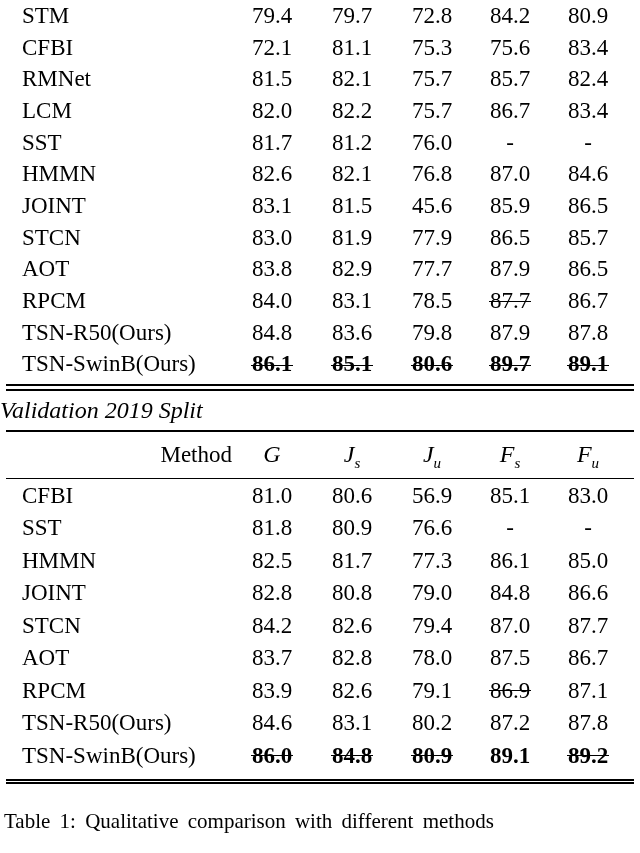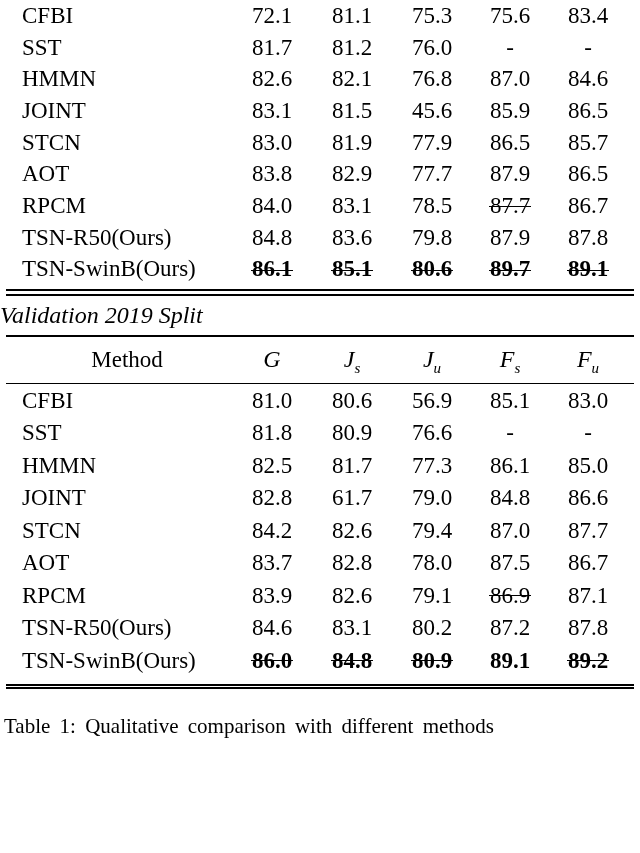--- a/index.html
+++ b/index.html
@@ -27,21 +27,21 @@
   .sect{
     height:39px;line-height:39px;
     font-style:italic;font-size:24px;
   }
   table.hdr{
     border-collapse:collapse;table-layout:fixed;
     width:622px;margin-left:6px;font-size:23px;
   }
   table.hdr tr{height:46px;}
   table.hdr td{padding:0;text-align:center;vertical-align:middle;white-space:nowrap;}
-  table.hdr td.m{text-align:center;padding-left:16px;}
+  table.hdr td.m{text-align:right;padding-left:16px;}
   .cal{font-style:italic;font-size:24px;}
   .cal sub{font-size:15px;font-style:italic;line-height:0;}
   .caption{
     margin-top:26px;margin-left:4px;margin-right:4px;
     font-size:21px;line-height:23px;word-spacing:4px;
   }
 </style>
 </head>
 <body>
 
@@ -49,25 +49,49 @@
   <colgroup>
       <col style="width:226px">
       <col style="width:80px">
       <col style="width:80px">
       <col style="width:80px">
       <col style="width:76px">
       <col style="width:80px">
     </colgroup>
   <tbody>
     <tr>
+        <td class="m">STM</td>
+        <td><span>79.4</span></td>
+        <td><span>79.7</span></td>
+        <td><span>72.8</span></td>
+        <td><span>84.2</span></td>
+        <td><span>80.9</span></td>
+      </tr>
+    <tr>
         <td class="m">CFBI</td>
         <td><span>72.1</span></td>
         <td><span>81.1</span></td>
         <td><span>75.3</span></td>
         <td><span>75.6</span></td>
+        <td><span>83.4</span></td>
+      </tr>
+    <tr>
+        <td class="m">RMNet</td>
+        <td><span>81.5</span></td>
+        <td><span>82.1</span></td>
+        <td><span>75.7</span></td>
+        <td><span>85.7</span></td>
+        <td><span>82.4</span></td>
+      </tr>
+    <tr>
+        <td class="m">LCM</td>
+        <td><span>82.0</span></td>
+        <td><span>82.2</span></td>
+        <td><span>75.7</span></td>
+        <td><span>86.7</span></td>
         <td><span>83.4</span></td>
       </tr>
     <tr>
         <td class="m">SST</td>
         <td><span>81.7</span></td>
         <td><span>81.2</span></td>
         <td><span>76.0</span></td>
         <td><span>-</span></td>
         <td><span>-</span></td>
       </tr>
@@ -192,21 +216,21 @@
         <td class="m">HMMN</td>
         <td><span>82.5</span></td>
         <td><span>81.7</span></td>
         <td><span>77.3</span></td>
         <td><span>86.1</span></td>
         <td><span>85.0</span></td>
       </tr>
     <tr>
         <td class="m">JOINT</td>
         <td><span>82.8</span></td>
-        <td><span>61.7</span></td>
+        <td><span>80.8</span></td>
         <td><span>79.0</span></td>
         <td><span>84.8</span></td>
         <td><span>86.6</span></td>
       </tr>
     <tr>
         <td class="m">STCN</td>
         <td><span>84.2</span></td>
         <td><span>82.6</span></td>
         <td><span>79.4</span></td>
         <td><span>87.0</span></td>

